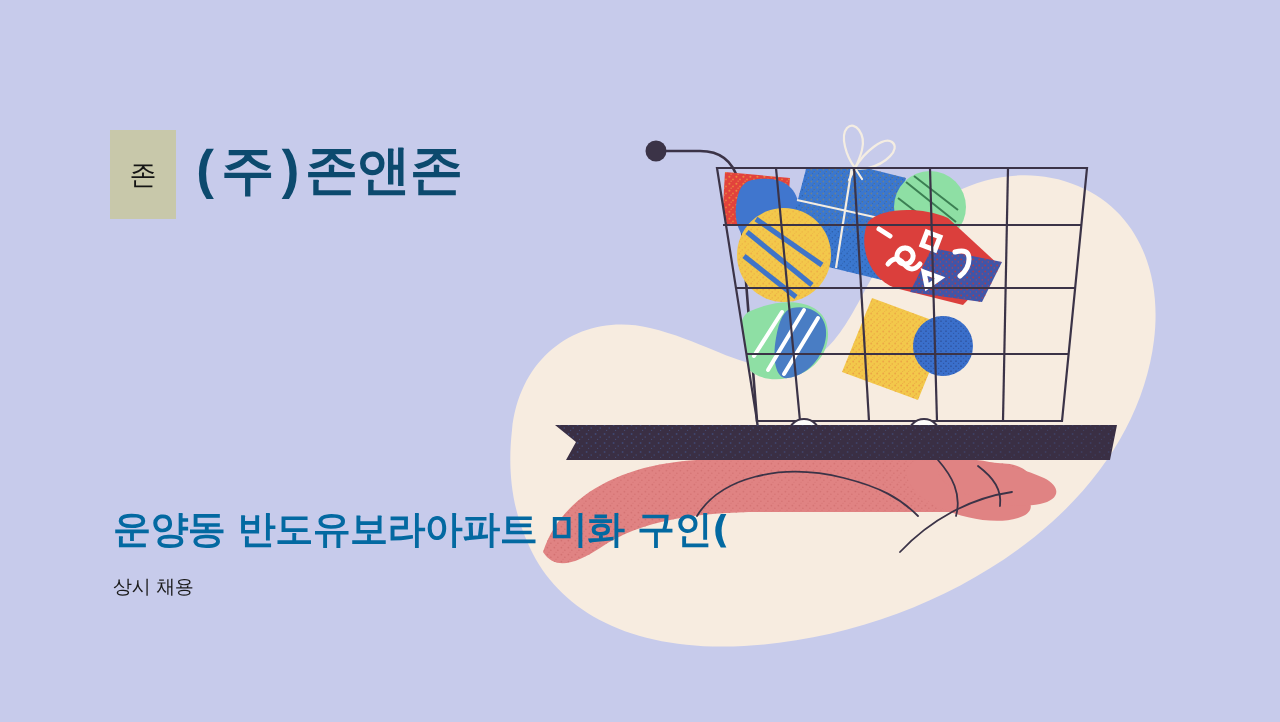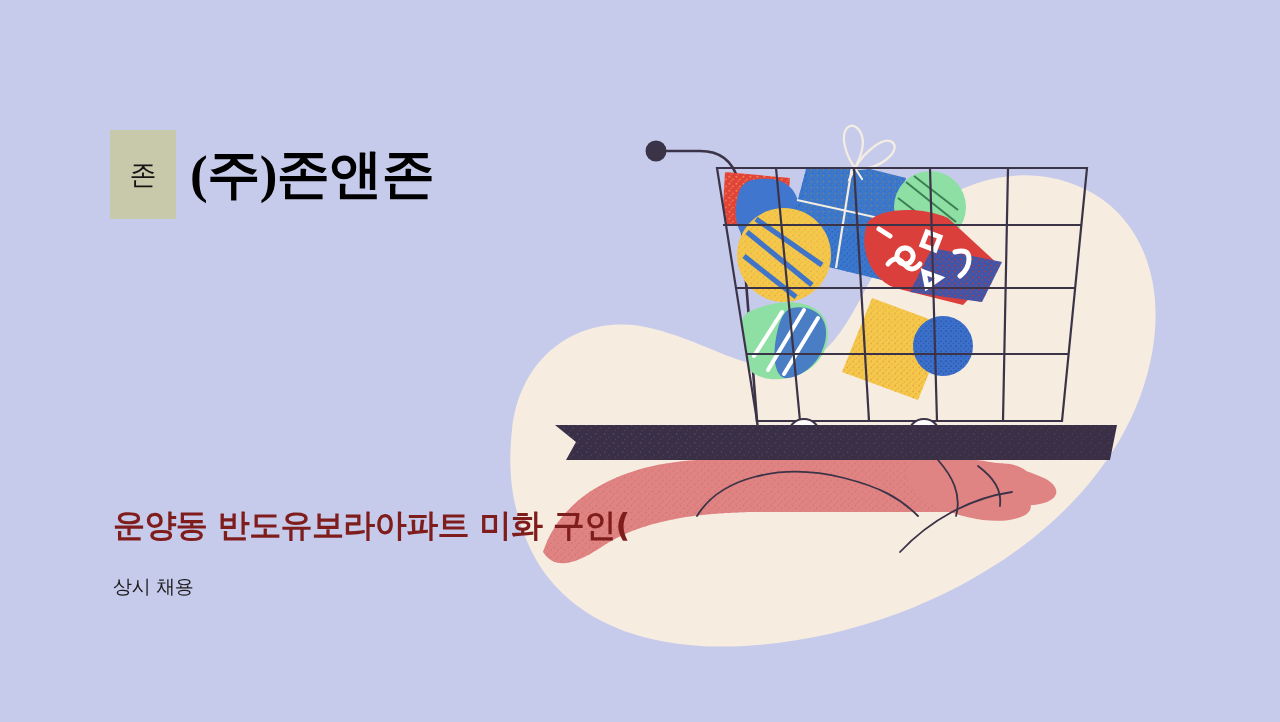--- a/index.html
+++ b/index.html
@@ -48,36 +48,36 @@
   .logo-badge span {
     font-size: 27px;
     font-weight: 400;
     color: #141414;
     line-height: 1;
     font-family: "DejaVu Sans", "Liberation Sans", sans-serif;
   }
   .company-name {
     font-size: 53px;
     font-weight: 700;
-    color: #000000;
+    color: #0c4a6e;
     line-height: 1.02;
     letter-spacing: -0.5px;
     white-space: nowrap;
-    font-family: Liberation Serif, serif;
+    font-family: Liberation Mono, monospace;
   }
 
   
   .job-title {
     position: absolute;
     left: 113px;
     top: 504px;
     z-index: 6;
-    font-size: 32px;
+    font-size: 38px;
     font-weight: 700;
-    color: #7f1d1d;
+    color: #0369a1;
     letter-spacing: -0.6px;
     white-space: nowrap;
     font-family: "DejaVu Sans", "Liberation Sans", sans-serif;
   }
   .job-status {
     position: absolute;
     left: 113px;
     top: 574px;
     z-index: 6;
     font-size: 19px;

